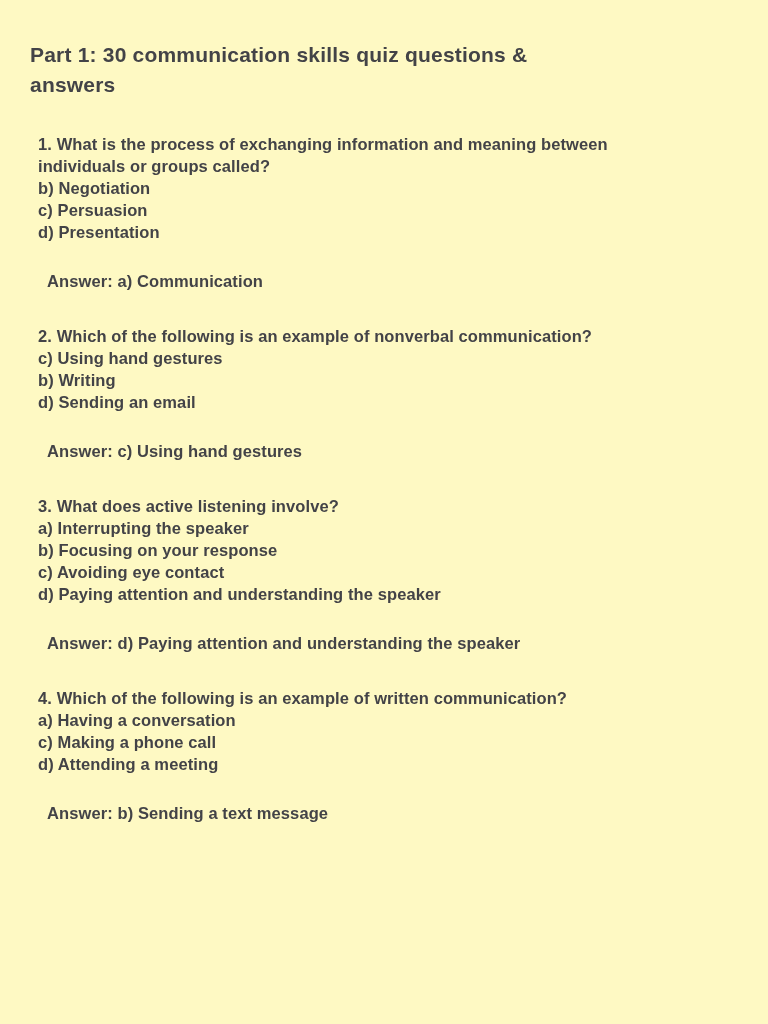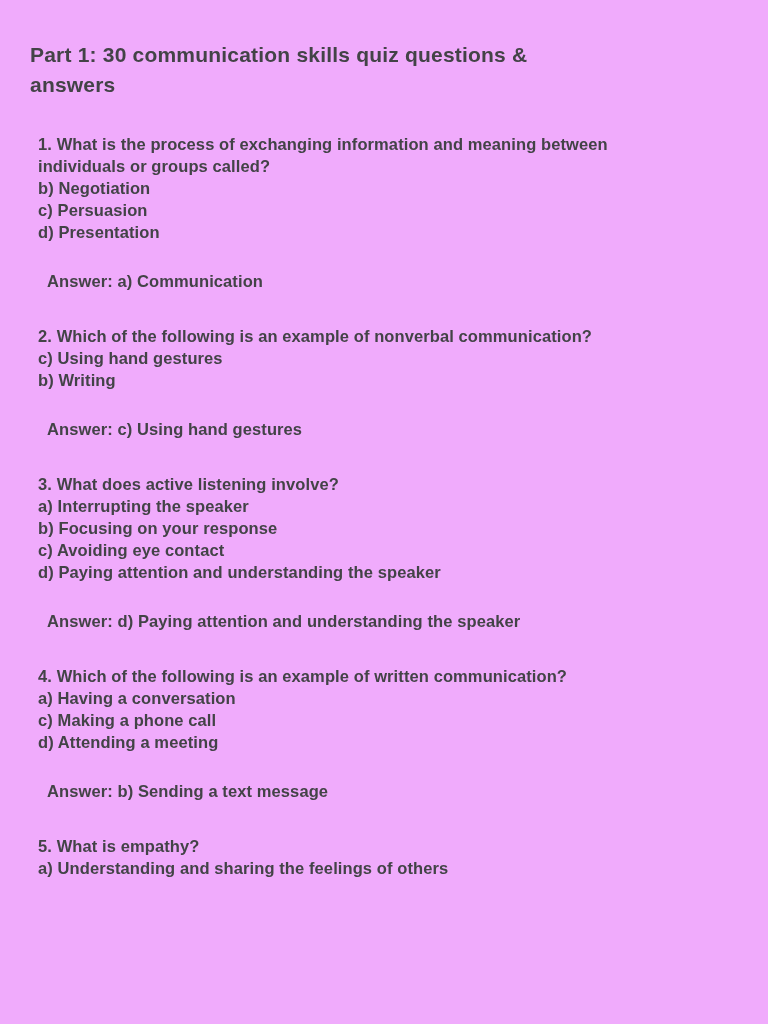--- a/index.html
+++ b/index.html
@@ -4,21 +4,21 @@
 <style>
   html, body {
     margin: 0;
     padding: 0;
     background: #ffffff;
   }
   .page {
     box-sizing: border-box;
     width: 768px;
     height: 1024px;
-    background: #f0abfc;
+    background: #fef9c3;
     padding: 40px 30px 0 30px;
     overflow: hidden;
     font-family: "Liberation Sans", "DejaVu Sans", sans-serif;
     color: #434347;
     font-weight: 700;
   }
   .doc-title {
     font-size: 21px;
     line-height: 30px;
     font-weight: 700;
@@ -52,38 +52,35 @@
     <div class="line">b) Negotiation</div>
     <div class="line">c) Persuasion</div>
     <div class="line">d) Presentation</div>
   </div>
   <div class="line answer-line">Answer: a) Communication</div>
 
   <div class="q-block">
     <div class="line">2. Which of the following is an example of nonverbal communication?</div>
     <div class="line">c) Using hand gestures</div>
     <div class="line">b) Writing</div>
+    <div class="line">d) Sending an email</div>
   </div>
   <div class="line answer-line">Answer: c) Using hand gestures</div>
 
   <div class="q-block">
     <div class="line">3. What does active listening involve?</div>
     <div class="line">a) Interrupting the speaker</div>
     <div class="line">b) Focusing on your response</div>
     <div class="line">c) Avoiding eye contact</div>
     <div class="line">d) Paying attention and understanding the speaker</div>
   </div>
   <div class="line answer-line">Answer: d) Paying attention and understanding the speaker</div>
 
   <div class="q-block">
     <div class="line">4. Which of the following is an example of written communication?</div>
     <div class="line">a) Having a conversation</div>
     <div class="line">c) Making a phone call</div>
     <div class="line">d) Attending a meeting</div>
   </div>
   <div class="line answer-line">Answer: b) Sending a text message</div>
 
-  <div class="q-block">
-    <div class="line">5. What is empathy?</div>
-    <div class="line">a) Understanding and sharing the feelings of others</div>
-  </div>
 
 </div>
 
 </body></html>

